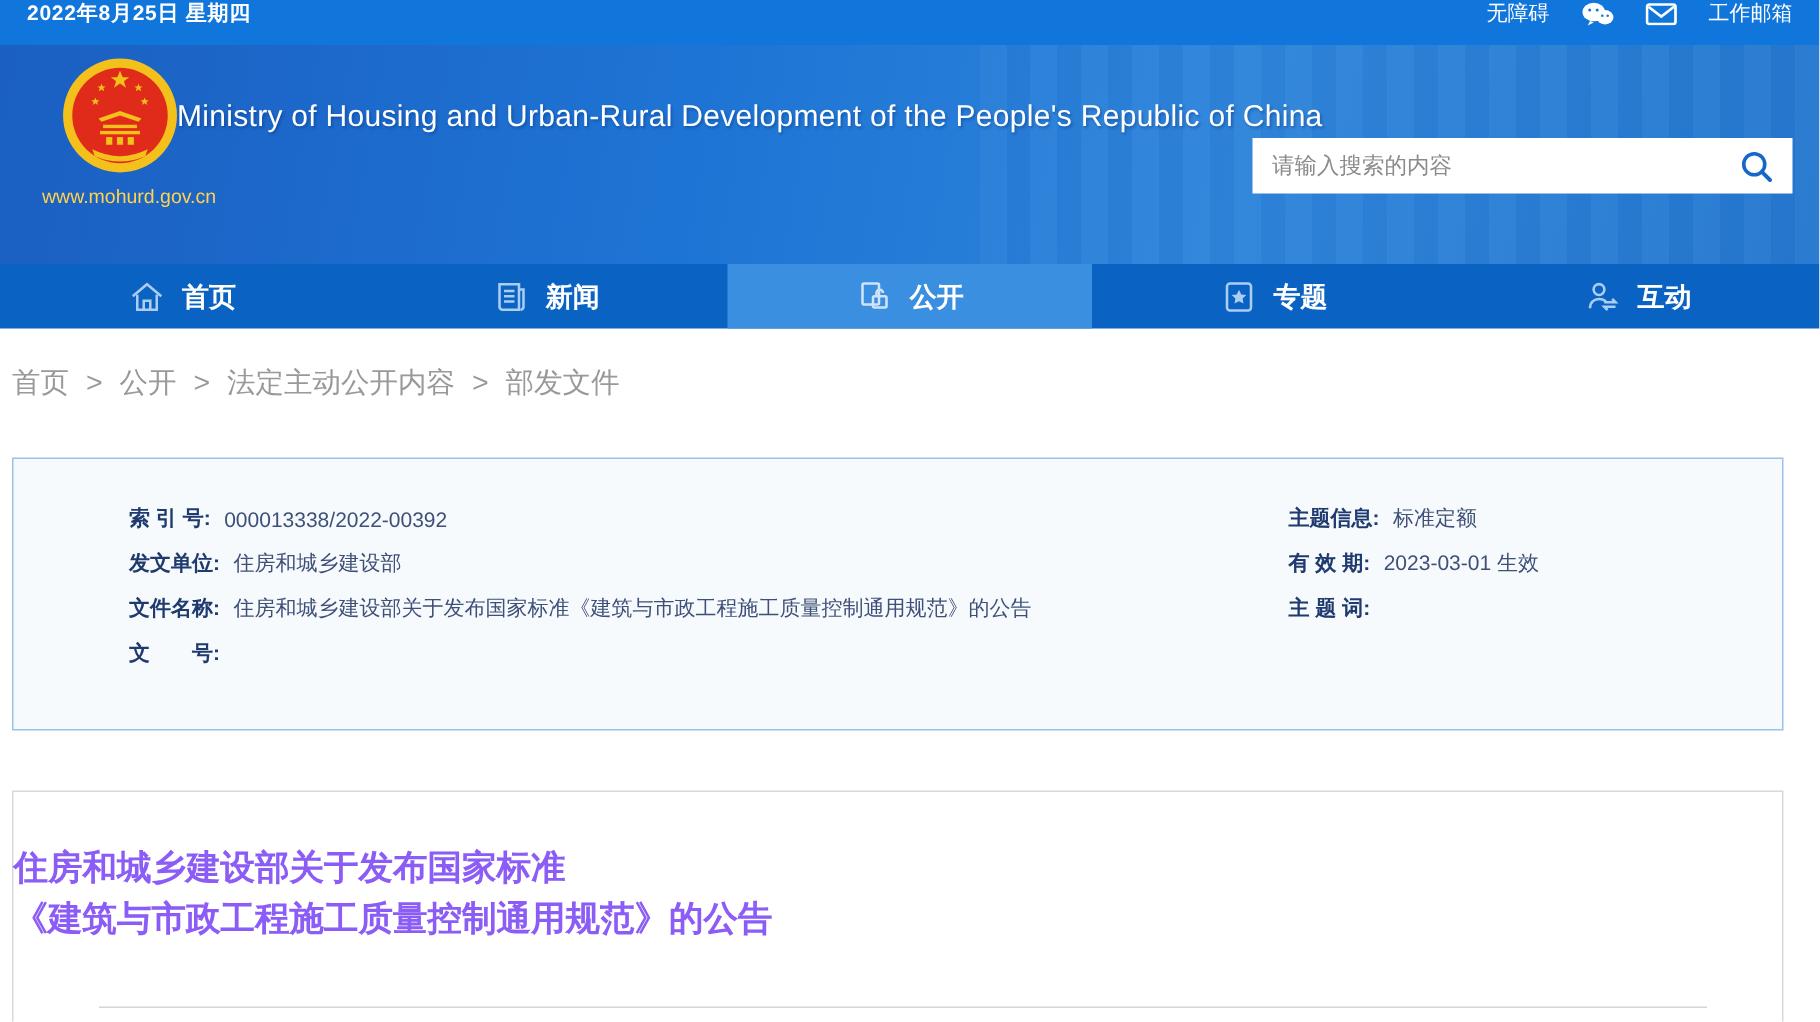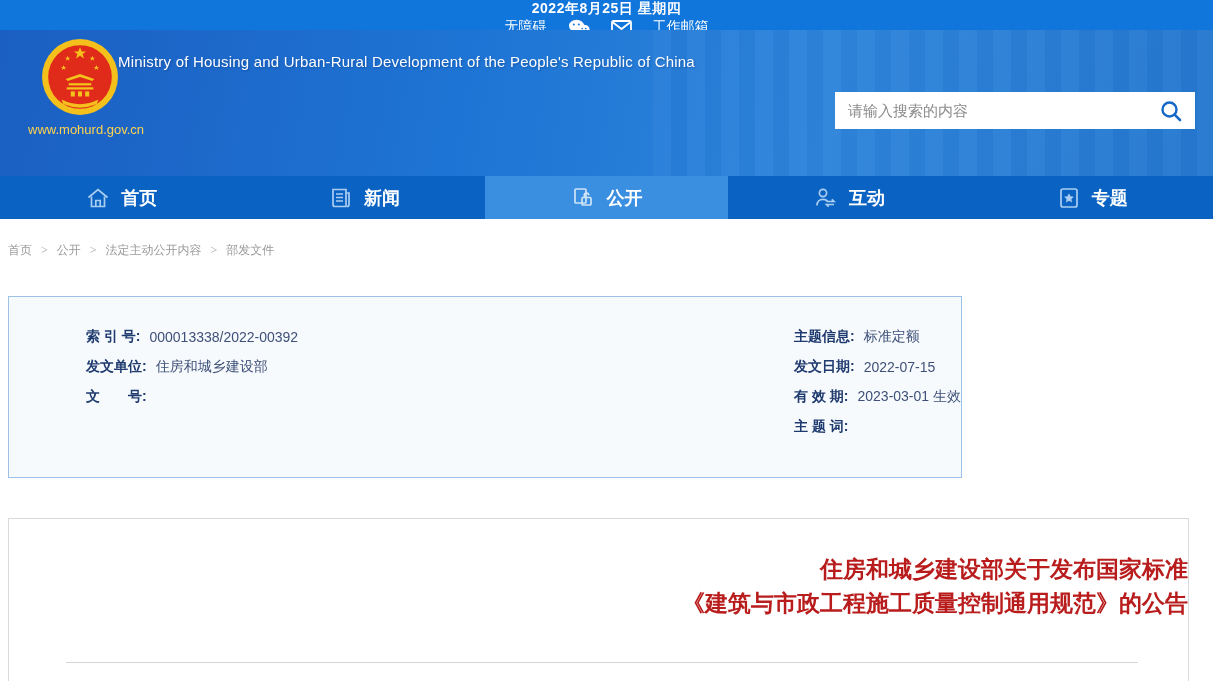--- a/index.html
+++ b/index.html
@@ -1,71 +1,71 @@
 <!DOCTYPE html>
 <html><head>
 <meta charset="utf-8">
 <style>
   * { margin:0; padding:0; box-sizing:border-box; }
   html,body { width:1213px; height:681px; overflow:hidden; background:#fff;
     font-family:"Liberation Sans","DejaVu Sans",sans-serif; }
 
   
-  .topbar { height:30px; background:#1176db; display:flex; align-items:center;
-    justify-content:space-between; padding:0 18px; color:#fff; font-size:14px;flex-direction:column; }
+  .topbar { height:30px; background:#1176db; display:flex; align-items:flex-start;
+    justify-content:space-between; padding:0 18px; color:#fff; font-size:14px; }
   .topbar-left { font-weight:bold; letter-spacing:.5px; }
   .topbar-right { display:flex; align-items:center; gap:21px; }
   .topbar-right a { color:#fff; text-decoration:none; cursor:pointer; }
   .tb-icon { display:inline-flex; align-items:center; }
 
   
   .header { height:146px; position:relative;
     background:linear-gradient(100deg,#1b5fc2 0%,#1e74d4 38%,#2e85db 68%,#2578cf 100%); }
   .header::after { content:""; position:absolute; right:0; top:0; width:560px; height:100%;
     background:repeating-linear-gradient(90deg, rgba(255,255,255,.05) 0 18px, rgba(0,30,90,.06) 18px 34px);
     opacity:.55; pointer-events:none; }
   .logo-block { position:absolute; left:28px; top:8px; width:104px; text-align:center; z-index:2; }
   .site-url { display:block; margin-top:2px; color:#ffd34d; font-weight:normal; font-size:13px; }
   .titles { position:absolute; left:118px; top:16px; color:#fff; z-index:2; }
   .site-title { font-size:40px; font-weight:bold; letter-spacing:3px; line-height:46px;
     text-shadow:1px 2px 3px rgba(0,40,110,.45); }
-  .site-subtitle { font-size:15px; margin-top:7px; letter-spacing:.2px;
+  .site-subtitle { font-size:20px; margin-top:21px; letter-spacing:.2px;
     text-shadow:1px 1px 2px rgba(0,40,110,.4); }
   .searchbox { position:absolute; right:18px; top:62px; width:360px; height:37px; background:#fff;
     display:flex; align-items:center; padding:12px 13px; z-index:3; }
   .searchbox input { flex:1; border:none; outline:none; font-size:15px; color:#333; background:transparent;
     font-family:"Liberation Sans","DejaVu Sans",sans-serif; }
   .searchbox input::placeholder { color:#8b8b8b; }
   .search-btn { cursor:pointer; display:flex; align-items:center; }
 
   
   .nav { height:43px; background:#0a62c2; display:flex; }
   .nav-item { flex:1; display:flex; align-items:center; justify-content:center; gap:10px;
     color:#fff; font-size:18px; font-weight:bold; cursor:pointer; }
   .nav-item.active { background:#3b8fe0; }
   .nav-icon svg { display:block; }
 
   
-  .breadcrumb { padding:23px 8px 0; font-size:12px; color:#999;font-family:Liberation Serif, serif; }
+  .breadcrumb { padding:23px 8px 0; font-size:19px; color:#999; }
   .breadcrumb a { color:#999; text-decoration:none; cursor:pointer; }
   .crumb-sep { margin:0 6px; color:#999; }
 
   
-  .info-card { margin:37px 0 0 8px; width:954px; border:1px solid #9dc2e8; background:#f6fafd;
+  .info-card { margin:37px 0 0 8px; width:1181px; border:1px solid #9dc2e8; background:#f6fafd;
     padding:25px 0 35px; display:flex; }
   .info-col.left { width:850px; padding-left:77px; }
   .info-col.right { flex:1; }
   .info-row { height:30px; display:flex; align-items:center; font-size:14px; white-space:pre; }
   .info-label { color:#1f3a6e; font-weight:bold; }
   .info-value { color:#3f5078; margin-left:9px; }
 
   
   .article-card { margin:40px 0 0 8px; width:1181px; border:1px solid #d9d9d9; background:#fff;
     padding-top:33px; height:220px; }
-  .article-title { text-align:right; font-size:23px; font-weight:bold; color:#b91c1c; line-height:34px;
+  .article-title { text-align:left; font-size:23px; font-weight:bold; color:#8b5cf6; line-height:34px;
     font-family:"Liberation Sans","DejaVu Sans",sans-serif; }
   .article-divider { margin:42px 50px 0 57px; border-top:1px solid #d5d5d5; }
 </style>
 </head>
 <body>
 
 <div class="topbar">
   <div class="topbar-left">2022年8月25日 星期四</div>
   <div class="topbar-right">
     <a>无障碍</a>
@@ -155,35 +155,35 @@
           <rect x="5" y="4" width="11" height="14" rx="1"></rect>
           <rect x="12" y="12.5" width="9" height="7.5" rx="1"></rect>
           <path d="M14.3 12.5 v-2.2 a2.2 2.2 0 0 1 4.4 0"></path>
         </svg>
     </span>
     <span>公开</span>
   </div>
   <div class="nav-item">
     <span class="nav-icon">
       <svg width="26" height="26" viewBox="0 0 26 26" fill="none" stroke="#abcdf2" stroke-width="1.7">
+          <rect x="5" y="4" width="16" height="18" rx="2"></rect>
+          <polygon points="13,8.2 14.5,11.3 17.9,11.7 15.4,14 16,17.4 13,15.8 10,17.4 10.6,14 8.1,11.7 11.5,11.3" fill="#abcdf2" stroke="none"></polygon>
+        </svg>
+    </span>
+    <span>专题</span>
+  </div>
+  <div class="nav-item">
+    <span class="nav-icon">
+      <svg width="26" height="26" viewBox="0 0 26 26" fill="none" stroke="#abcdf2" stroke-width="1.7">
           <circle cx="10" cy="8" r="3.6"></circle>
           <path d="M4 20.5 c0 -4 2.7 -6.2 6 -6.2 1.9 0 3.6 .7 4.7 1.9"></path>
           <path d="M13.5 16.5 h7.5 l-2.2 -2.2 M21 19.5 h-7.5 l2.2 2.2"></path>
         </svg>
     </span>
     <span>互动</span>
-  </div>
-  <div class="nav-item">
-    <span class="nav-icon">
-      <svg width="26" height="26" viewBox="0 0 26 26" fill="none" stroke="#abcdf2" stroke-width="1.7">
-          <rect x="5" y="4" width="16" height="18" rx="2"></rect>
-          <polygon points="13,8.2 14.5,11.3 17.9,11.7 15.4,14 16,17.4 13,15.8 10,17.4 10.6,14 8.1,11.7 11.5,11.3" fill="#abcdf2" stroke="none"></polygon>
-        </svg>
-    </span>
-    <span>专题</span>
   </div>
 </div>
 
 <div class="breadcrumb">
   <a>首页</a>
   <span class="crumb-sep">&gt;</span>
   <a>公开</a>
   <span class="crumb-sep">&gt;</span>
   <a>法定主动公开内容</a>
   <span class="crumb-sep">&gt;</span>
@@ -194,31 +194,31 @@
   <div class="info-col left">
     <div class="info-row">
       <span class="info-label">索 引 号:</span>
       <span class="info-value">000013338/2022-00392</span>
     </div>
     <div class="info-row">
       <span class="info-label">发文单位:</span>
       <span class="info-value">住房和城乡建设部</span>
     </div>
     <div class="info-row">
+      <span class="info-label">文件名称:</span>
+      <span class="info-value">住房和城乡建设部关于发布国家标准《建筑与市政工程施工质量控制通用规范》的公告</span>
+    </div>
+    <div class="info-row">
       <span class="info-label">文　　号:</span>
     </div>
   </div>
   <div class="info-col right">
     <div class="info-row">
       <span class="info-label">主题信息:</span>
       <span class="info-value">标准定额</span>
-    </div>
-    <div class="info-row">
-      <span class="info-label">发文日期:</span>
-      <span class="info-value">2022-07-15</span>
     </div>
     <div class="info-row">
       <span class="info-label">有 效 期:</span>
       <span class="info-value">2023-03-01 生效</span>
     </div>
     <div class="info-row">
       <span class="info-label">主 题 词:</span>
       <span class="info-value"></span>
     </div>
   </div>

